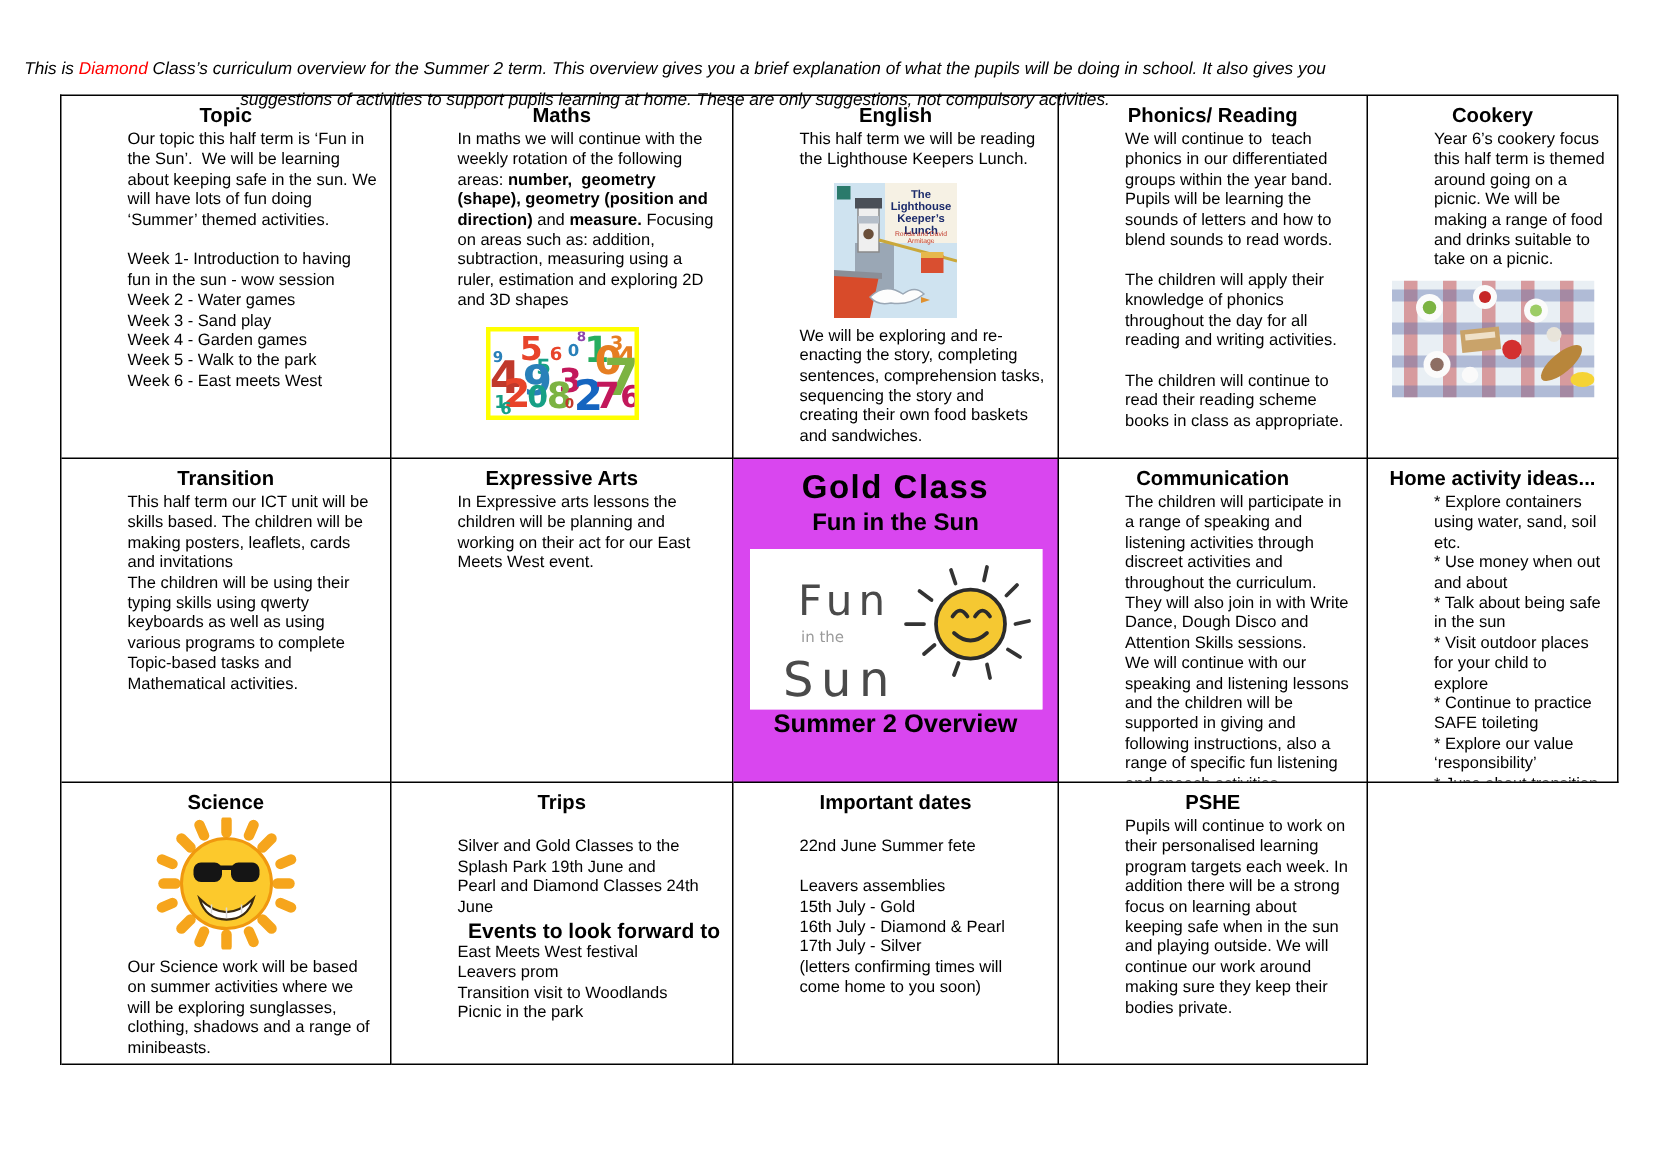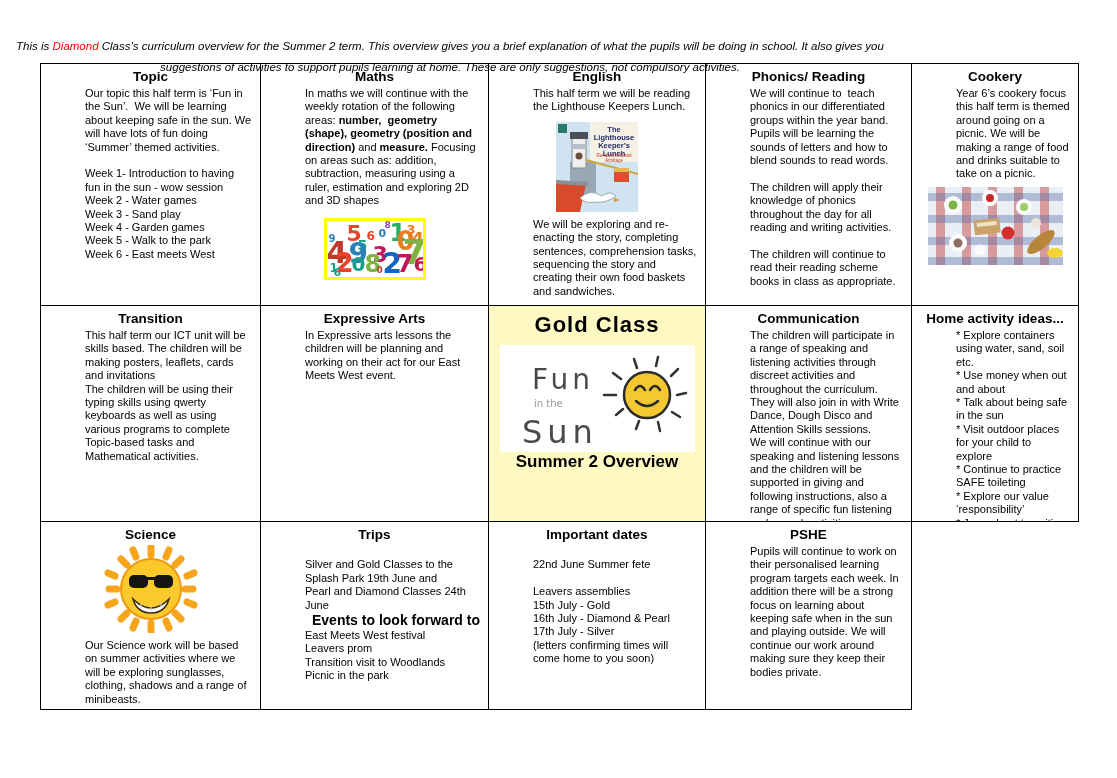--- a/index.html
+++ b/index.html
@@ -17,21 +17,21 @@
   .body{font-size:11px;line-height:13.4px;white-space:pre-wrap;margin-left:36px;}
   .imgbox{display:block;margin:6px auto 0;}
   .numbers{position:relative;width:96px;height:56px;background:#fff;
     border:3px solid #ffff00;margin:10px auto 0;overflow:hidden;}
   .numbers span{position:absolute;font-weight:bold;line-height:1;font-family:"DejaVu Sans",sans-serif;}
   .bookwrap{position:relative;width:82px;height:90px;margin:8px auto 6px;}
   .booktitle{position:absolute;left:36px;top:4px;width:44px;text-align:center;
     font-size:7.5px;font-weight:bold;line-height:8px;color:#1b2a6b;white-space:pre-line;}
   .bookauthor{position:absolute;left:36px;top:31px;width:44px;text-align:center;
     font-size:4.5px;color:#c0392b;}
-  .gold{background:#fef9c3;text-align:center;padding-top:5px;}
+  .gold{background:#d946ef;text-align:center;padding-top:5px;}
   .gold-title{font-size:22px;font-weight:bold;line-height:27px;letter-spacing:1px;}
   .gold-sub{font-size:16px;font-weight:bold;line-height:20px;margin-top:1px;}
   .gold-logo{width:195px;height:107px;background:#fff;margin:7px auto 0;display:block;}
   .gold-footer{font-size:17px;font-weight:bold;}
   .events-title{font-size:14px;font-weight:bold;text-align:right;line-height:17px;}
   .center{text-align:center;}
 </style>
 </head>
 <body>
 
@@ -164,20 +164,21 @@
 The children will be using their typing skills using qwerty keyboards as well as using various programs to complete Topic-based tasks and Mathematical activities.</div>
   </div>
 
   <div class="cell">
     <div class="title">Expressive Arts</div>
     <div class="body">In Expressive arts lessons the children will be planning and working on their act for our East Meets West event.</div>
   </div>
 
   <div class="cell gold">
     <div class="gold-title">Gold  Class</div>
+    <div class="gold-sub">Fun in the Sun</div>
     <svg class="gold-logo" width="195" height="107" viewBox="0 0 195 107">
       <rect x="0" y="0" width="195" height="107" fill="#ffffff"></rect>
       <text x="32" y="44" font-size="28" fill="#4a4a4a" font-family="DejaVu Sans" letter-spacing="4">Fun</text>
       <text x="34" y="62" font-size="10" fill="#9a9a9a" font-family="DejaVu Sans">in the</text>
       <text x="22" y="98" font-size="32" fill="#4a4a4a" font-family="DejaVu Sans" letter-spacing="5">Sun</text>
       <g stroke="#333" stroke-width="2.5" stroke-linecap="round">
         <line x1="104" y1="50" x2="116" y2="50"></line>
         <line x1="113" y1="28" x2="121" y2="34"></line>
         <line x1="134" y1="14" x2="137" y2="23"></line>
         <line x1="158" y1="12" x2="156" y2="21"></line>

